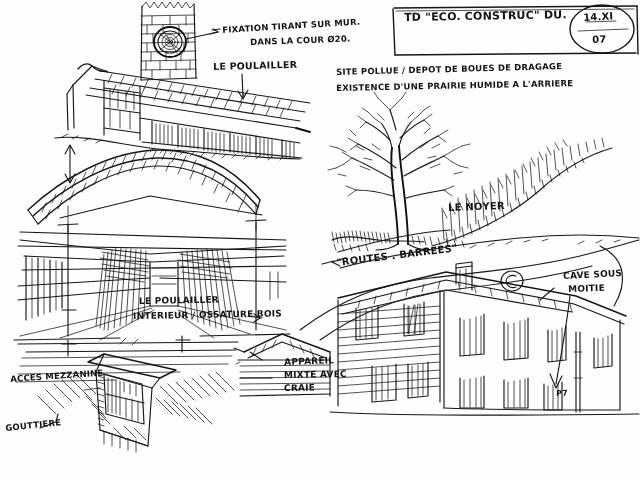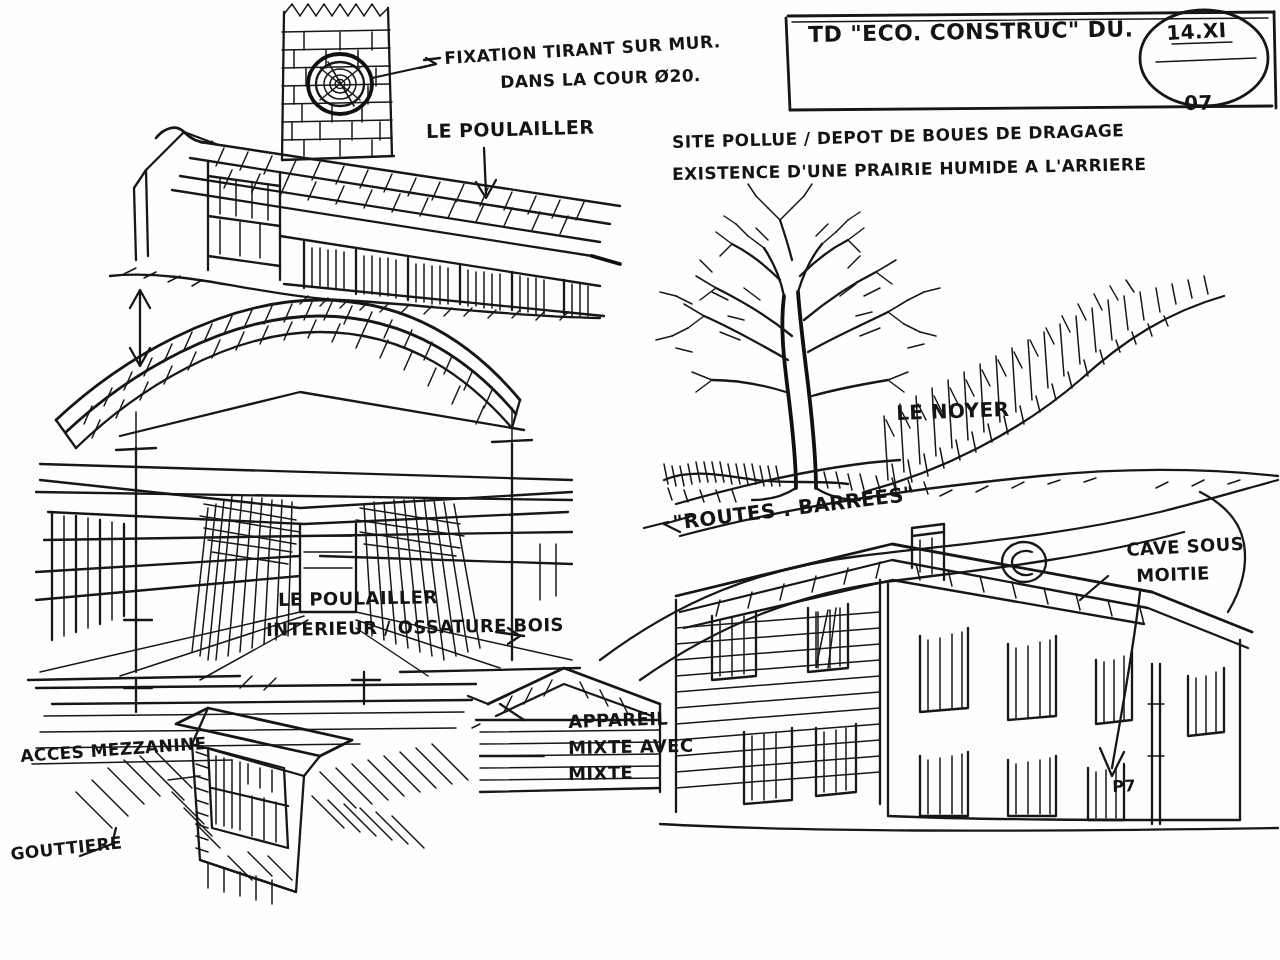--- a/index.html
+++ b/index.html
@@ -28,21 +28,21 @@
     letter-spacing: 0.2px;
     white-space: pre;
     line-height: 1.05;
     transform-origin: left top;
   }
   .t-fix   { left: 222px; top: 26px;  font-size: 8.5px; transform: rotate(-3.5deg); }
   .t-fix2  { left: 250px; top: 38px;  font-size: 8.5px; transform: rotate(-2deg); }
   .t-poul  { left: 213px; top: 62px;  font-size: 9.5px; transform: rotate(-1.5deg); }
   .t-title { left: 404px; top: 12px;  font-size: 11px;  transform: rotate(-1deg); }
   .t-date1 { left: 583px; top: 13px;  font-size: 10px;  transform: rotate(-3deg); }
-  .t-date2 { left: 592px; top: 48px;  font-size: 10px;  transform: rotate(-1deg); }
+  .t-date2 { left: 592px; top: 35px;  font-size: 10px;  transform: rotate(-1deg); }
   .t-site  { left: 336px; top: 68px;  font-size: 8.5px; transform: rotate(-1.5deg); }
   .t-exist { left: 336px; top: 84px;  font-size: 8.5px; transform: rotate(-1.2deg); }
   .t-noyer { left: 448px; top: 203px; font-size: 10px;  transform: rotate(-2deg); }
   .t-route { left: 336px; top: 258px; font-size: 10px;  transform: rotate(-7deg); }
   .t-poul2 { left: 139px; top: 297px; font-size: 9px;   transform: rotate(-1deg); }
   .t-poul3 { left: 133px; top: 312px; font-size: 9px;   transform: rotate(-1deg); }
   .t-app1  { left: 284px; top: 358px; font-size: 9px;   transform: rotate(-2deg); }
   .t-app2  { left: 284px; top: 371px; font-size: 9px;   transform: rotate(-1deg); }
   .t-app3  { left: 284px; top: 384px; font-size: 9px;   transform: rotate(-1deg); }
   .t-cave1 { left: 563px; top: 272px; font-size: 9px;   transform: rotate(-3deg); }
@@ -410,21 +410,21 @@
   <div class="hand t-exist">EXISTENCE D'UNE PRAIRIE HUMIDE A L'ARRIERE</div>
 
   <div class="hand t-noyer">LE NOYER</div>
   <div class="hand t-route">"ROUTES . BARREES"</div>
 
   <div class="hand t-poul2">LE POULAILLER</div>
   <div class="hand t-poul3">INTERIEUR / OSSATURE BOIS</div>
 
   <div class="hand t-app1">APPAREIL</div>
   <div class="hand t-app2">MIXTE AVEC</div>
-  <div class="hand t-app3">MIXTE</div>
+  <div class="hand t-app3">CRAIE</div>
 
   <div class="hand t-cave1">CAVE SOUS</div>
   <div class="hand t-cave2">MOITIE</div>
 
   <div class="hand t-acces">ACCES MEZZANINE</div>
   <div class="hand t-gout">GOUTTIERE</div>
   <div class="hand t-p7">P7</div>
 
 </div>
 

